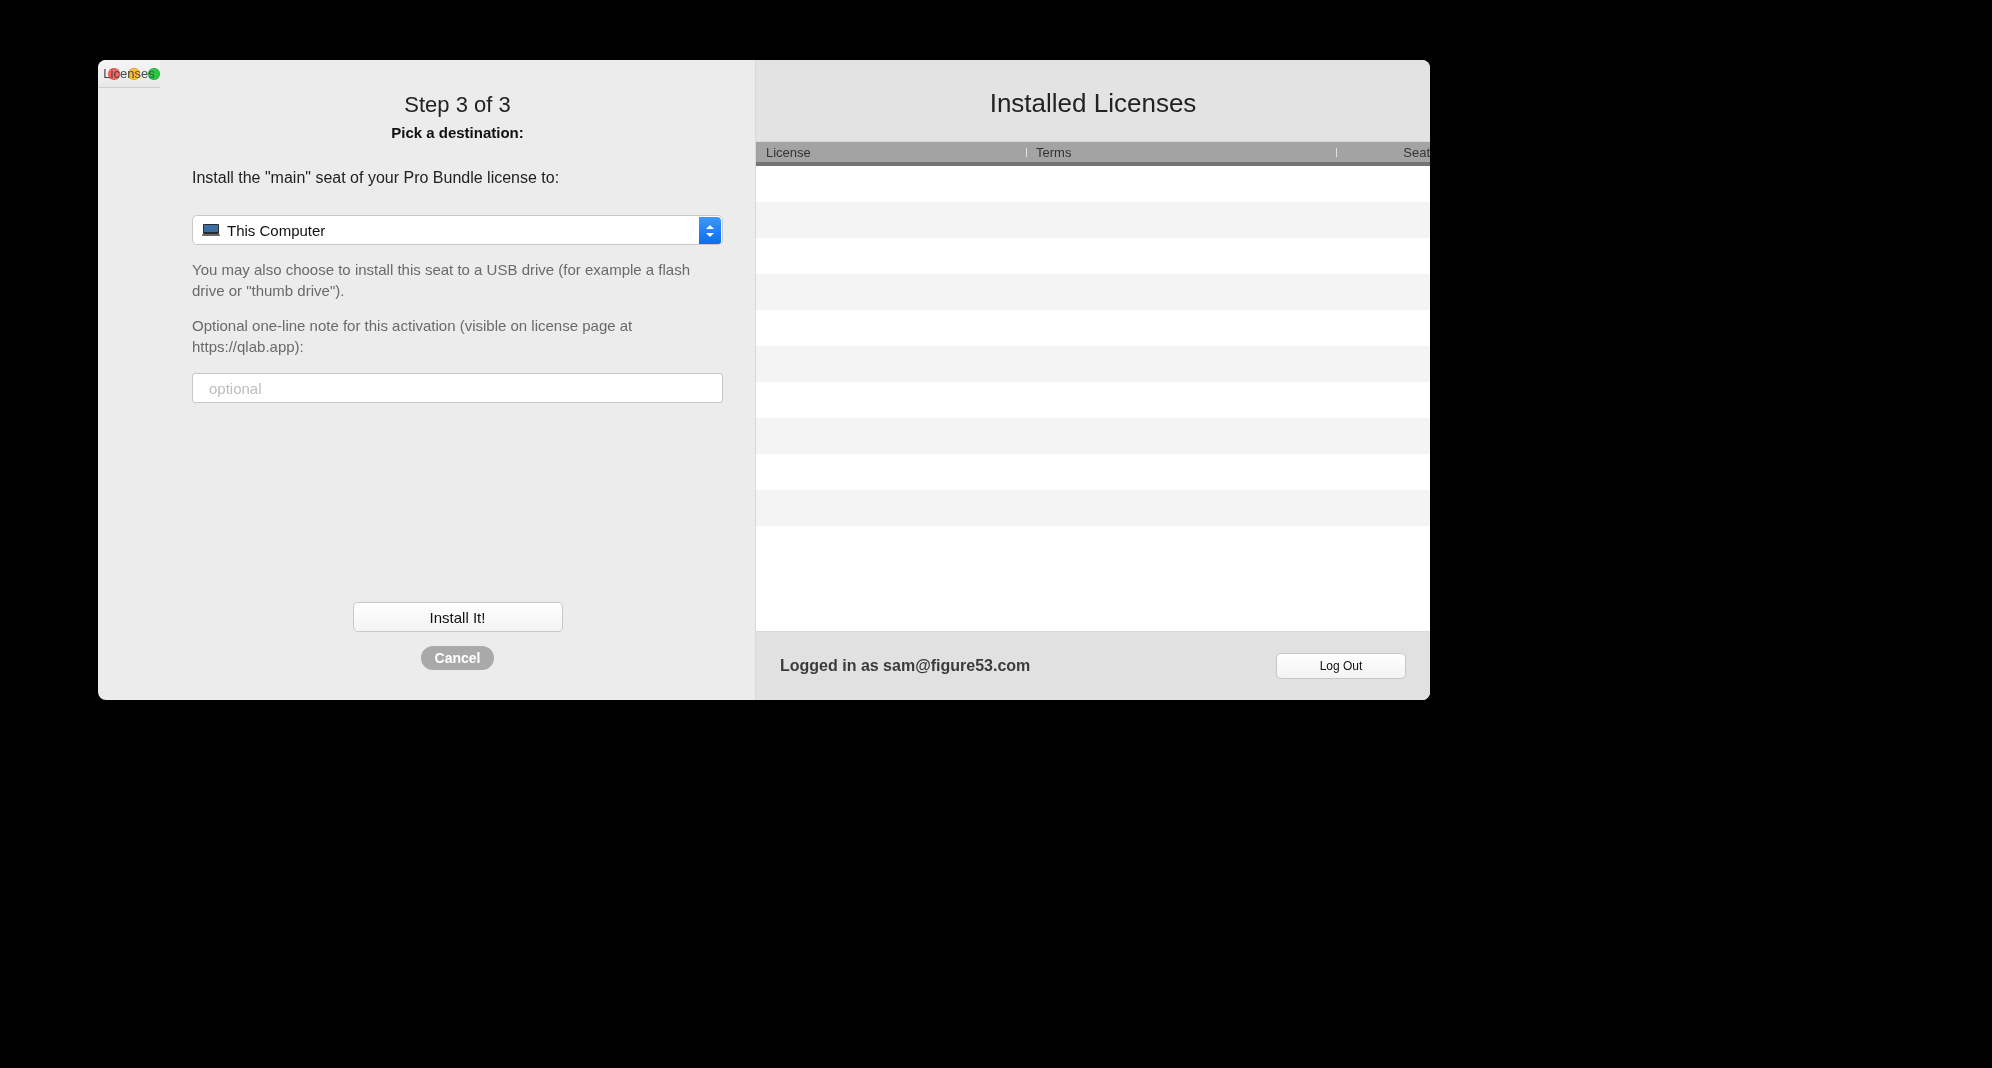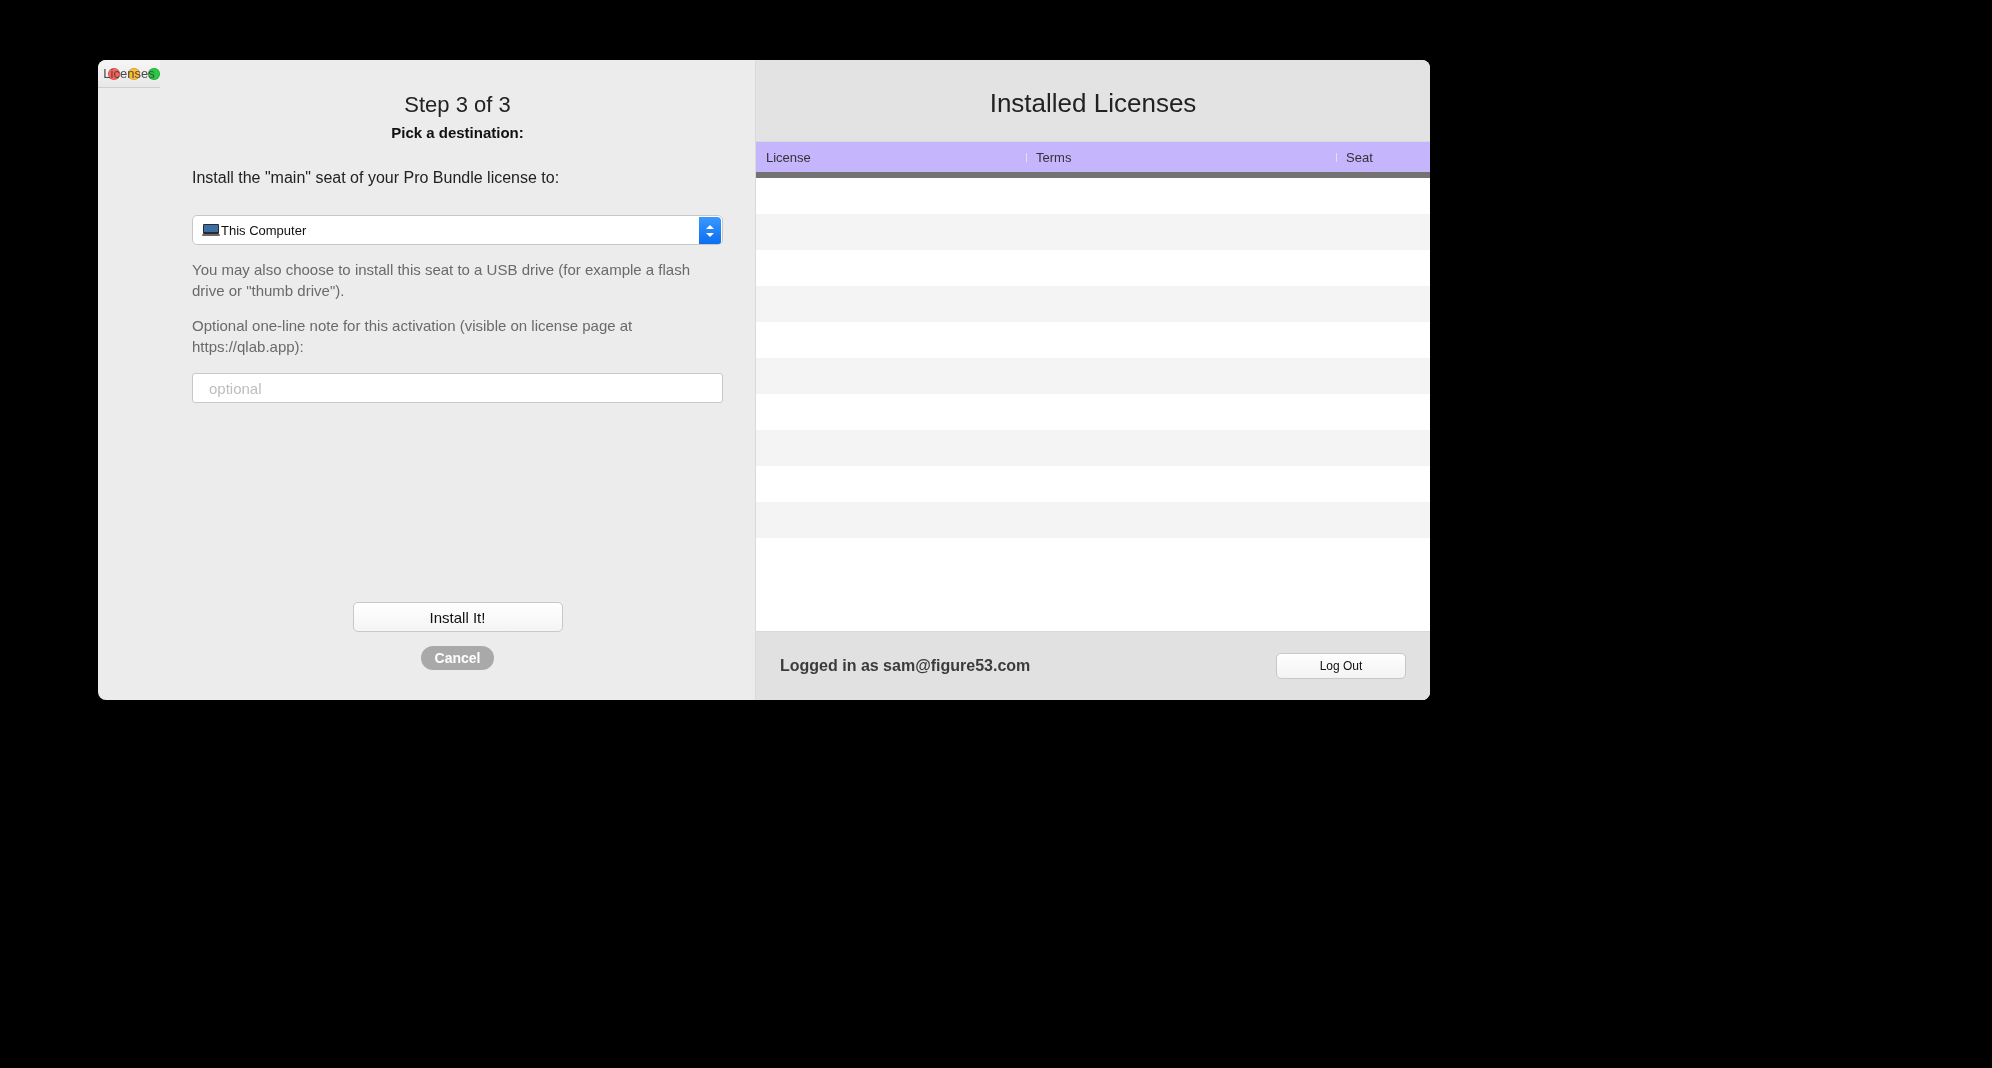--- a/index.html
+++ b/index.html
@@ -39,21 +39,21 @@
     height: 30px;
     background: #fff;
     border: 1px solid #c8c8c8;
     border-radius: 5px;
     display: flex; align-items: center;
     position: relative;
     cursor: default;
     overflow: hidden;
   }
   .dropdown .dd-icon { width: 20px; height: 14px; margin-left: 8px; display: flex; align-items: center; justify-content: center; }
-  .dropdown .dd-text { font-size: 13px; color: #111; }
+  .dropdown .dd-text { font-size: 15px; color: #111; margin-left: 6px; }
   .stepper {
     width: 22px; height: 28px; position: absolute; right: 1px; top: 1px; bottom: 1px;
     background: linear-gradient(#3b99fc, #0a6cf0);
     border-radius: 0 4px 4px 0;
     display: flex; flex-direction: column; align-items: center; justify-content: center;
   }
   .stepper svg { display: block; }
   .helper { font-size: 15px; color: #6a6a6a; margin-top: 14px; line-height: 1.4; }
   .note-input {
     margin-top: 16px;
@@ -78,26 +78,26 @@
   .btn-pill {
     height: 24px; padding: 0 14px;
     background: #a9a9a9; color: #fff;
     border: none; border-radius: 12px;
     font-size: 14px; font-weight: 600;
     display: flex; align-items: center; justify-content: center;
     cursor: default;
   }
   .right-title { font-size: 26px; color: #222; text-align: center; margin: 28px 0 22px; font-weight: 400; }
   .table { flex: 1; background: #ffffff; border-top: 1px solid #d9d9d9; border-bottom: 1px solid #d9d9d9; display: flex; flex-direction: column; }
-  .thead { display: flex; height: 36px; align-items: center; border-bottom: 6px solid #737373; background: #c4b5fd; }
+  .thead { display: flex; height: 24px; align-items: center; border-bottom: 4px solid #737373; background: #a3a3a3; }
   .th { font-size: 13px; color: #333; padding-left: 10px; position: relative; }
   .th + .th::before { content: ""; position: absolute; left: 0; top: 3px; bottom: 3px; width: 1px; background: #e2e2e2; }
   .col-license { width: 270px; }
   .col-terms { width: 310px; }
-  .col-seat { flex: 1; }
+  .col-seat { flex: 1; text-align: right; }
   .rows { flex: 1; }
   .row { height: 36px; }
   .row.alt { background: #f4f4f4; }
   .rfooter { height: 68px; background: #e1e1e1; display: flex; align-items: center; padding: 0 24px; }
   .logged { font-size: 16px; font-weight: 700; color: #3b3b3b; }
   .logout {
     margin-left: auto; width: 130px; height: 26px;
     background: linear-gradient(#ffffff, #f3f3f3);
     border: 1px solid #c8c8c8; border-radius: 5px;
     font-size: 12px; color: #111;

